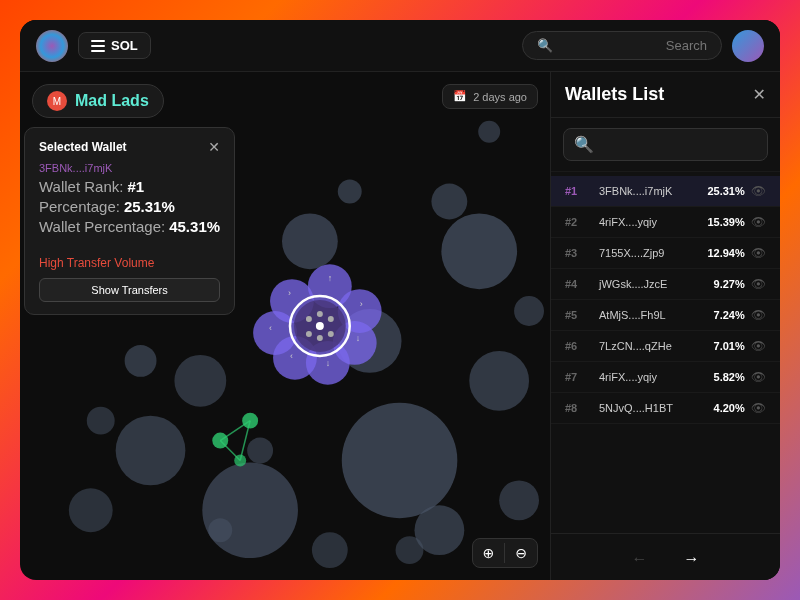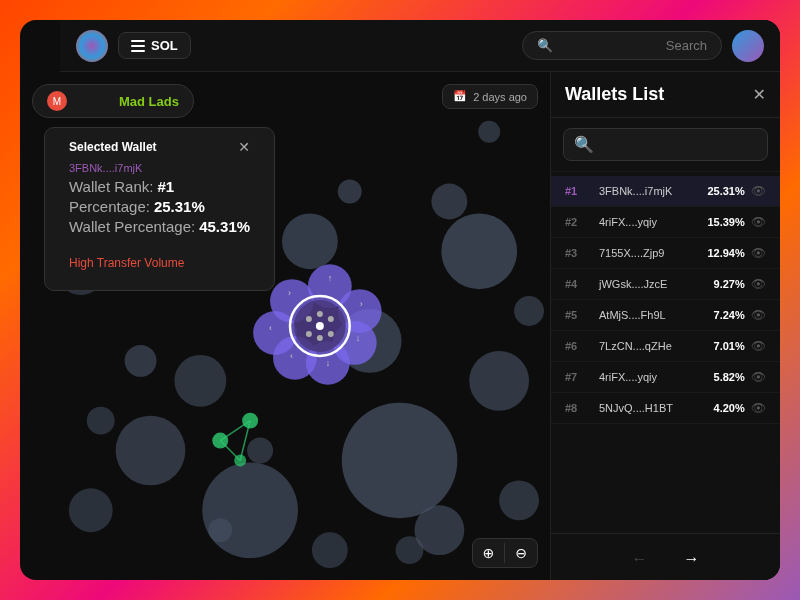--- a/index.html
+++ b/index.html
@@ -26,21 +26,20 @@
     
     .header {
       display: flex;
       align-items: center;
       justify-content: space-between;
       padding: 10px 16px;
       background: #111;
       border-bottom: 1px solid #222;
       height: 52px;
       flex-shrink: 0;
-      margin-left: 40px;
     }
     .header-left {
       display: flex;
       align-items: center;
       gap: 10px;
     }
     .logo-icon {
       width: 32px;
       height: 32px;
       border-radius: 50%;
@@ -139,24 +138,23 @@
       height: 20px;
       border-radius: 50%;
       background: #e74c3c;
       display: flex;
       align-items: center;
       justify-content: center;
       font-size: 10px;
       color: white;
     }
     .collection-name {
-      color: #84cc16;
-      font-size: 13px;
+      color: #5eead4;
+      font-size: 16px;
       font-weight: 600;
-      margin-left: 44px;
     }
     
     .time-badge {
       position: absolute;
       top: 12px;
       right: 12px;
       display: flex;
       align-items: center;
       gap: 6px;
       background: #1a1a1a;
@@ -166,25 +164,25 @@
       z-index: 10;
     }
     .time-badge span {
       color: #aaa;
       font-size: 11px;
     }
     
     .wallet-popup {
       position: absolute;
       top: 55px;
-      left: 24px;
+      left: 4px;
       background: #1a1a1a;
       border: 1px solid #333;
       border-radius: 10px;
-      padding: 12px 24px;
+      padding: 12px 14px;
       z-index: 20;
       min-width: 180px;
     }
     .popup-header {
       display: flex;
       justify-content: space-between;
       align-items: center;
       margin-bottom: 8px;
     }
     .popup-title {
@@ -428,20 +426,21 @@
         </div>
         <div class="popup-row">
           <span>Percentage:</span>
           <span class="value">25.31%</span>
         </div>
         <div class="popup-row">
           <span>Wallet Percentage:</span>
           <span class="value">45.31%</span>
         </div>
         <div class="high-transfer">High Transfer Volume</div>
+        <button class="show-transfers-btn">Show Transfers</button>
       </div>
 
       <svg class="bubbles-svg" viewBox="0 0 530 510">
 
         <circle cx="380" cy="390" r="58" fill="#4a5568" opacity="0.7"></circle>
         <circle cx="230" cy="440" r="48" fill="#4a5568" opacity="0.65"></circle>
         <circle cx="460" cy="180" r="38" fill="#4a5568" opacity="0.7"></circle>
         <circle cx="130" cy="380" r="35" fill="#4a5568" opacity="0.6"></circle>
         <circle cx="350" cy="270" r="32" fill="#4a5568" opacity="0.65"></circle>
         <circle cx="480" cy="310" r="30" fill="#4a5568" opacity="0.6"></circle>

